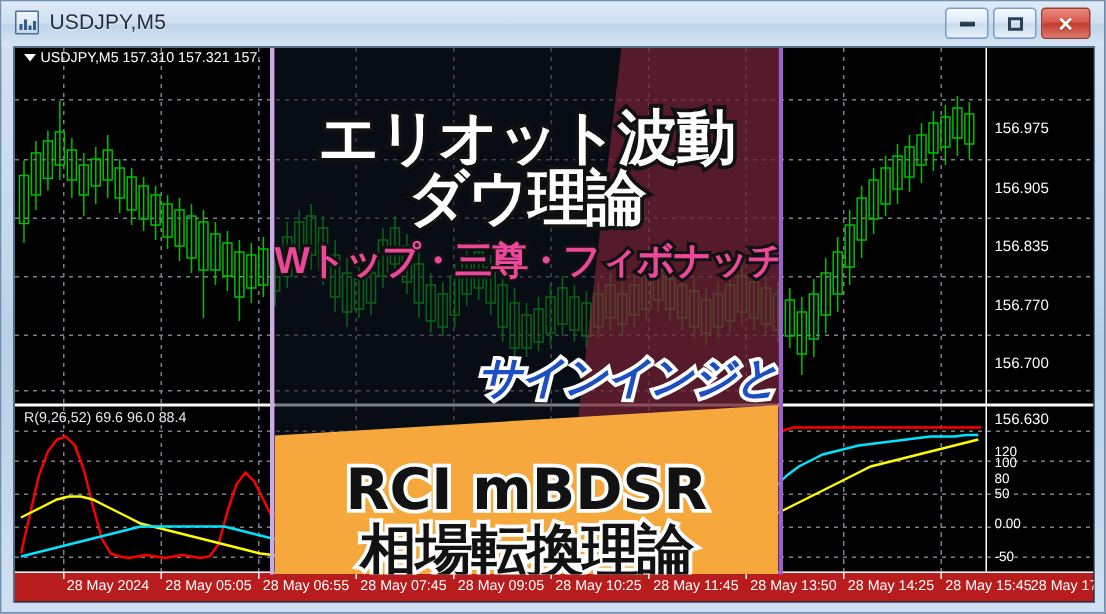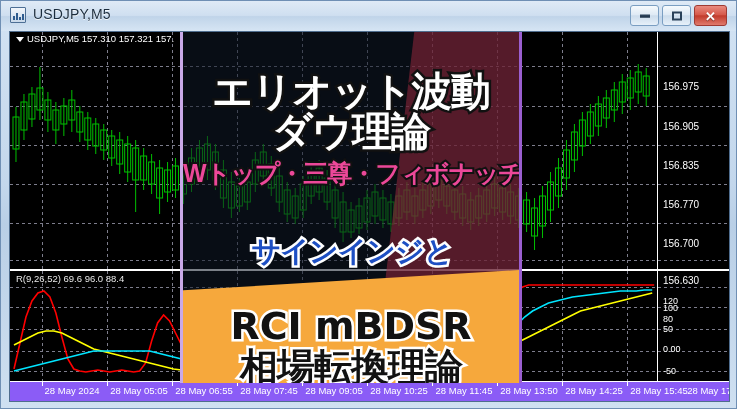--- a/index.html
+++ b/index.html
@@ -80,21 +80,21 @@
   #chart-black {
     position: absolute; inset: 0;
     background: #000000;
   }
 
   
   #price-pane { position: absolute; left: 0; top: 0; right: 0; height: 238px; }
   #ind-pane  { position: absolute; left: 0; top: 239px; right: 0; height: 112px; }
   #time-axis {
     position: absolute; left: 0; right: 0; bottom: 0; height: 20px;
-    background: #8b5cf6;
+    background: #b91c1c;
     border-top: 1px solid #ffffff;
   }
 
   .pane-grid { position: absolute; inset: 0; }
   .gl-v, .gl-h {
     position: absolute;
     background-image: repeating-linear-gradient(to bottom,#7d7d8c 0 3px, transparent 3px 6px);
   }
   .gl-h {
     background-image: repeating-linear-gradient(to right,#7d7d8c 0 3px, transparent 3px 6px);
@@ -200,21 +200,21 @@
     font-weight: bold;
     -webkit-text-stroke: 5px #ffffff;
     paint-order: stroke fill;
     font-family: "DejaVu Sans", sans-serif;
   }
 
   #ov-l1 { top: 32px; font-size: 40px; letter-spacing: -1px; }
   #ov-l2 { top: 72px; font-size: 40px; letter-spacing: -1px; }
   #ov-l3 { top: 125px; font-size: 25px; letter-spacing: -1px; }
   #ov-l4 { top: 157px; font-size: 25px; letter-spacing: -1px; }
-  #ov-l5 { top: 200px; font-size: 29px; letter-spacing: -1px; text-align: center; padding-left: 2px; }
+  #ov-l5 { top: 200px; font-size: 29px; letter-spacing: -1px; text-align: right; padding-left: 2px; font-style: italic; }
   #ov-l6 { top: 234px; font-size: 29px; letter-spacing: -1px; text-align: right; padding-right: 18px; }
   #ov-l7 { top: 272px; font-size: 38px; letter-spacing: 0px; }
   #ov-l8 { top: 310px; font-size: 38px; letter-spacing: -1px; }
 
   
   #bottom-strip {
     position: absolute; left: 0; bottom: 0; width: 100%; height: 8px;
     background: transparent;
   }
 </style>

